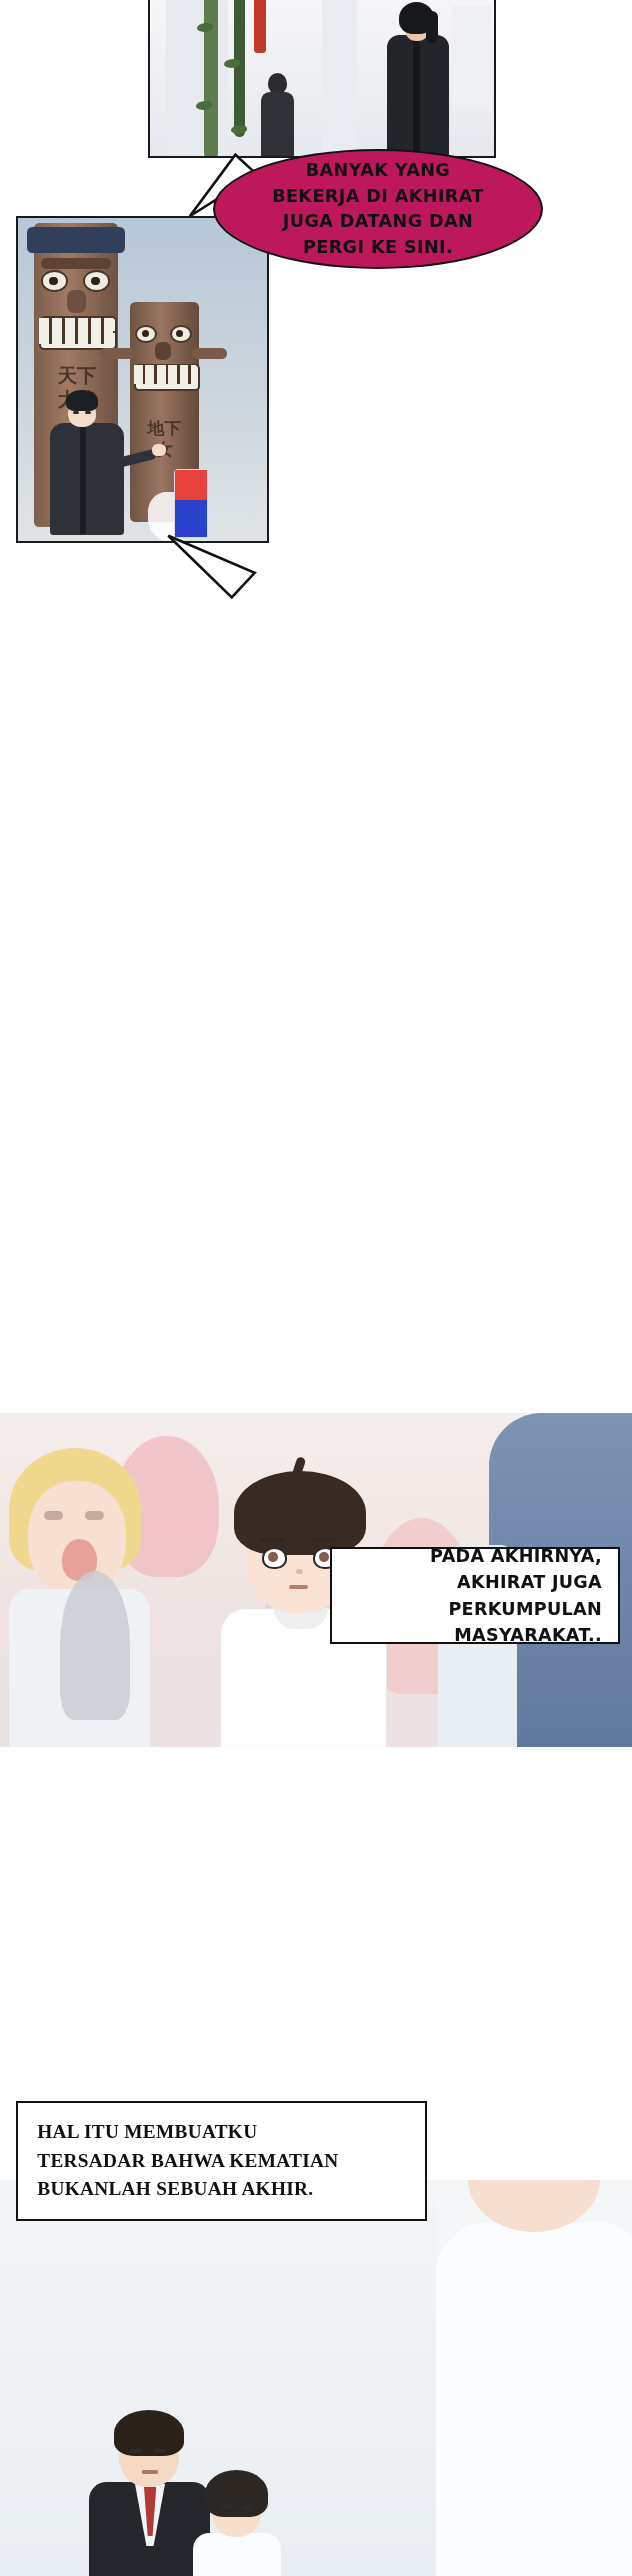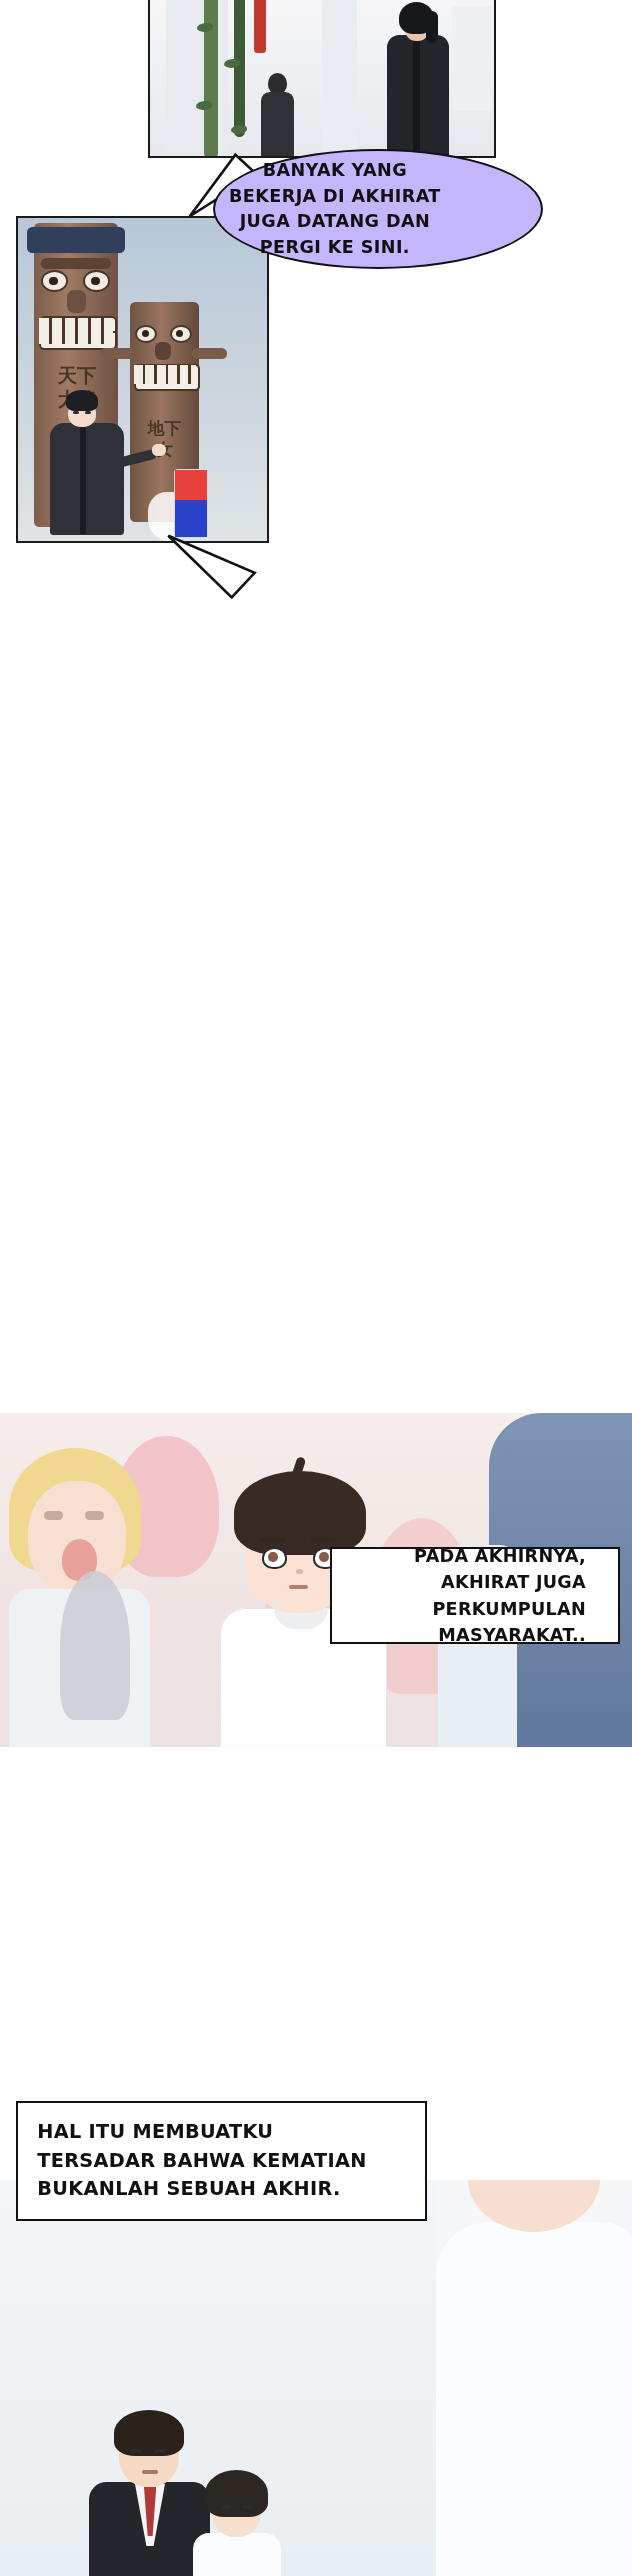--- a/index.html
+++ b/index.html
@@ -28,26 +28,27 @@
     overflow: hidden;
     box-sizing: border-box;
   }
   .panel.bordered {
     border: 2.6px solid #1a1a1a;
   }
 
   
   .bubble {
     position: absolute;
-    background: #c4b5fd;
+    background: #be185d;
     border: 2.6px solid #111111;
     border-radius: 50% / 50%;
     box-sizing: border-box;
     display: flex;
     align-items: center;
+    justify-content: center;
     text-align: center;
     z-index: 40;
   }
   .bubble .txt {
     font-family: "DejaVu Sans", sans-serif;
     font-weight: 700;
     letter-spacing: 0.4px;
     line-height: 1.45;
     color: #111111;
     white-space: pre-line;
@@ -381,21 +382,21 @@
     <div class="candle">
       <div class="red"></div>
       <div class="blue"></div>
     </div>
   </div>
 
   <svg class="tail" style="left:163px;top:527px;width:97px;height:74px;" viewBox="0 0 110 84">
     <polygon points="6,10 104,52 78,80" fill="#ffffff" stroke="#111111" stroke-width="3"></polygon>
   </svg>
 
-  <div class="narration" id="narration-1" style="left:330px;top:1547px;width:290px;height:97px;padding:0 32px;">
+  <div class="narration" id="narration-1" style="left:330px;top:1547px;width:290px;height:97px;padding:0 16px;">
     <div class="txt fs-20" style="text-align:right;width:100%;">PADA AKHIRNYA,
 AKHIRAT JUGA PERKUMPULAN
 MASYARAKAT..</div>
   </div>
 
   <div class="panel" id="panel-crowd">
     <div class="bg"></div>
 
     <div class="c-pinkL"></div>
     <div class="c-pinkR"></div>
@@ -427,21 +428,21 @@
         </div>
       <div class="eyeR">
           <i></i>
         </div>
       <div class="nose"></div>
       <div class="mouth"></div>
     </div>
   </div>
 
   <div class="narration" id="narration-2" style="left:16px;top:2101px;width:411px;height:120px;padding:0 19.3px;">
-    <div class="txt fs-22" style="text-align:left;width:100%;">HAL ITU MEMBUATKU
+    <div class="txt fs-22" style="text-align:left;width:100%;font-family:Liberation Serif, serif;">HAL ITU MEMBUATKU
 TERSADAR BAHWA KEMATIAN
 BUKANLAH SEBUAH AKHIR.</div>
   </div>
 
   <div class="panel" id="panel-bottom">
     <div class="bg"></div>
 
     <div class="b-bigwhite">
       <div class="shirt"></div>
       <div class="head"></div>

